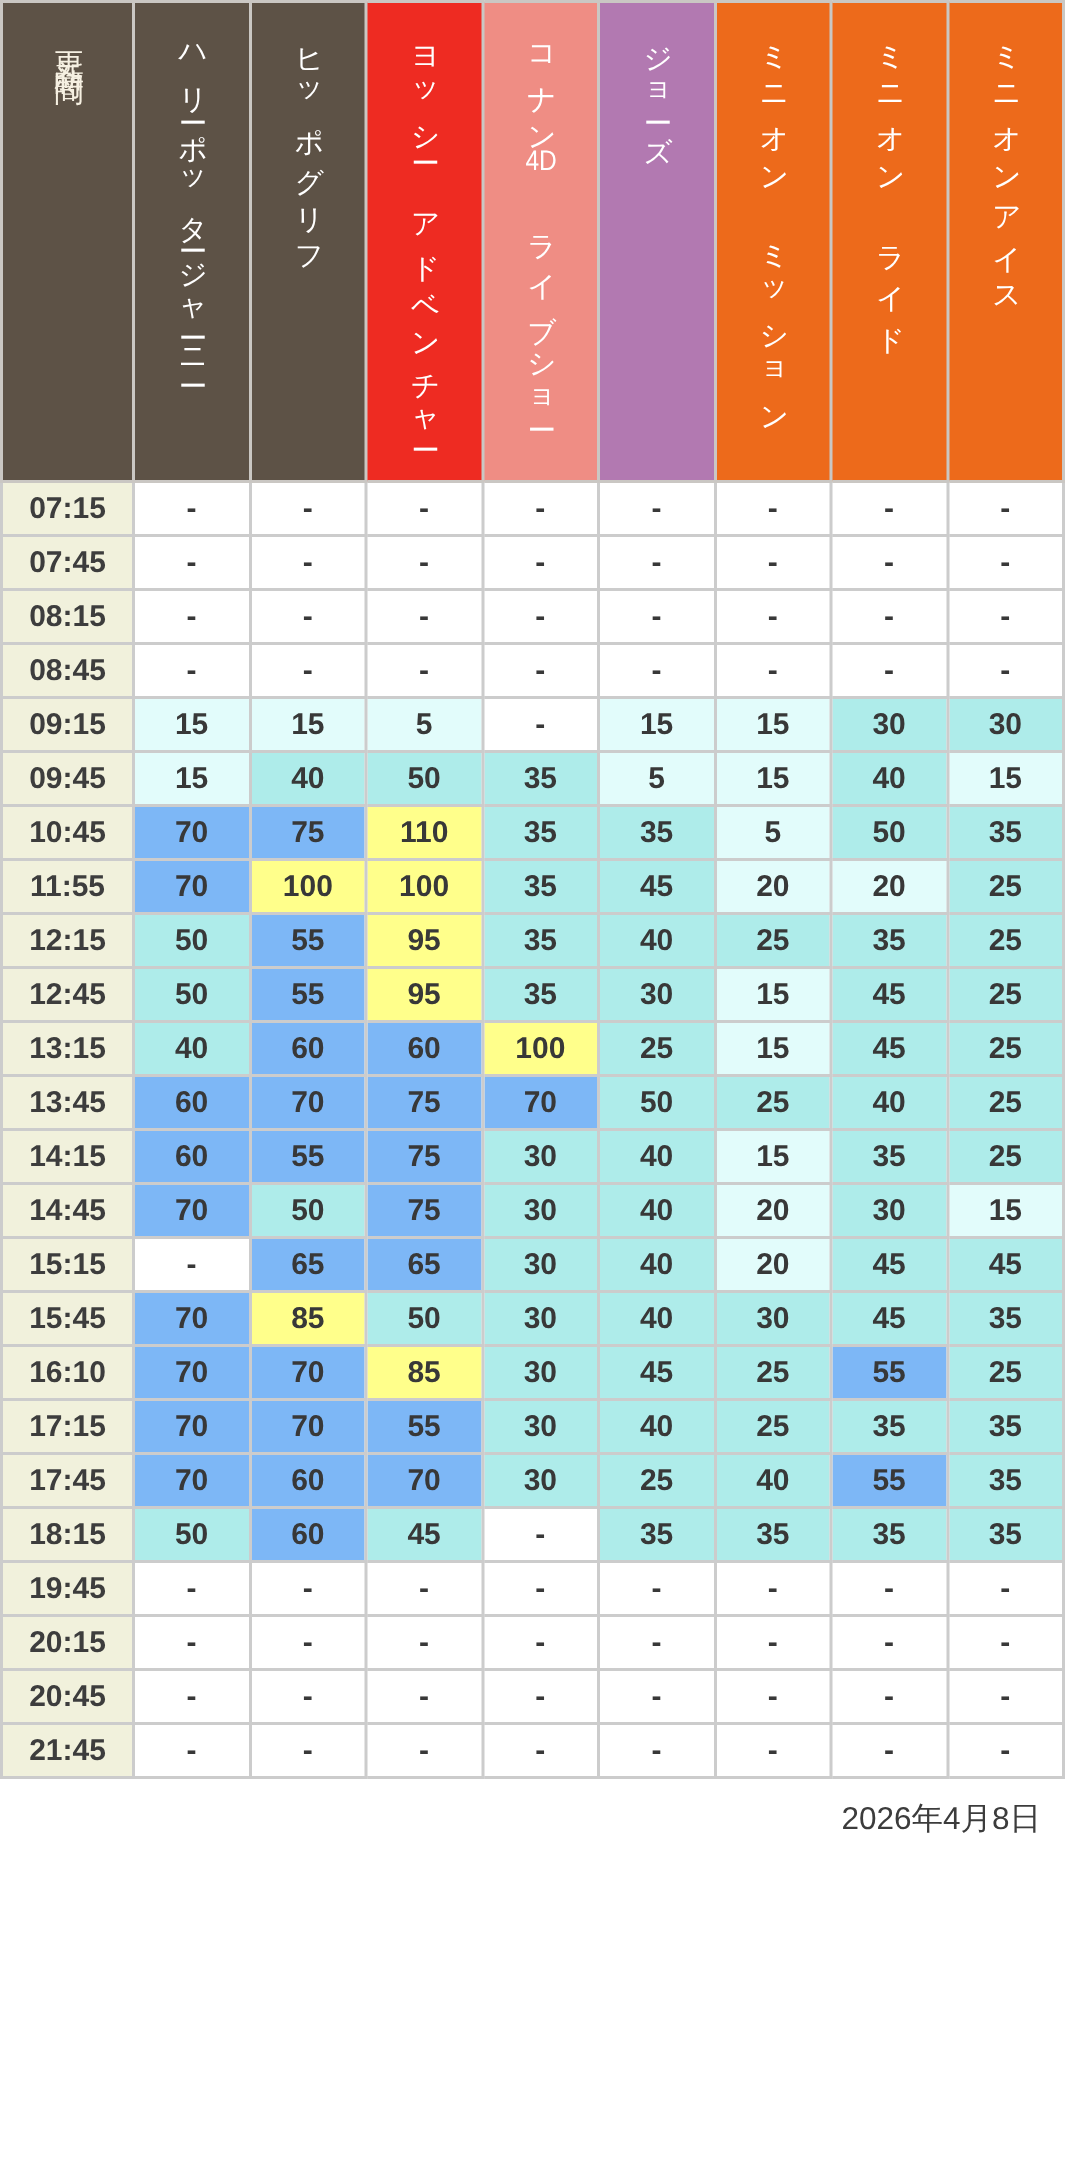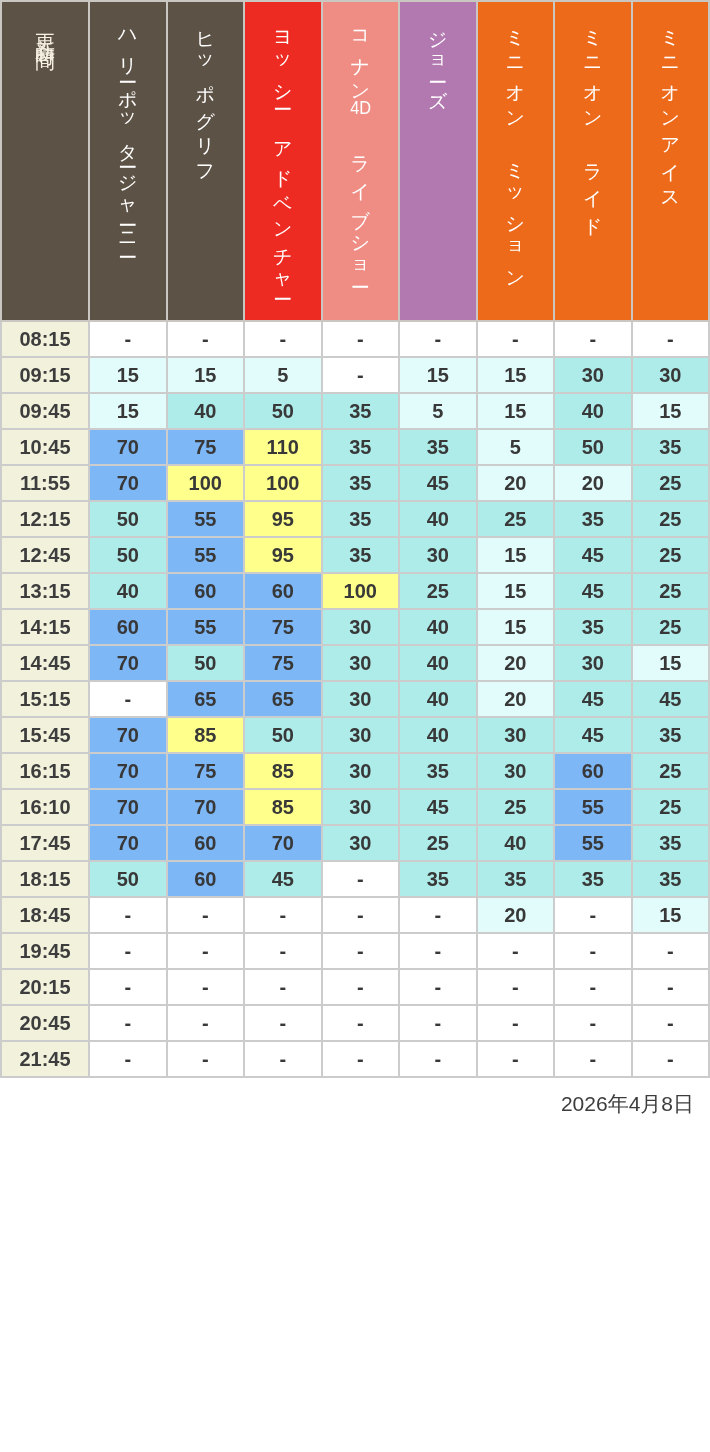--- a/index.html
+++ b/index.html
@@ -95,20 +95,74 @@
           <th class="colhead" style="background: rgb(238, 43, 34);"><span class="vtxt">ヨッシー アドベンチャー</span></th>
           <th class="colhead" style="background: rgb(239, 141, 132);"><span class="vtxt">コナン<span class="tcy">4D</span> ライブショー</span></th>
           <th class="colhead" style="background: rgb(178, 121, 177);"><span class="vtxt">ジョーズ</span></th>
           <th class="colhead" style="background: rgb(237, 106, 27);"><span class="vtxt">ミニオン ミッション</span></th>
           <th class="colhead" style="background: rgb(237, 106, 27);"><span class="vtxt">ミニオン ライド</span></th>
           <th class="colhead" style="background: rgb(237, 106, 27);"><span class="vtxt">ミニオンアイス</span></th>
         </tr>
     </thead>
     <tbody id="body-rows">
         <tr>
+          <td class="timecell">07:15</td>
+          <td class="cell">
+            <div class="val" style="background: rgb(255, 255, 255);">-</div>
+          </td>
+          <td class="cell">
+            <div class="val" style="background: rgb(255, 255, 255);">-</div>
+          </td>
+          <td class="cell">
+            <div class="val" style="background: rgb(255, 255, 255);">-</div>
+          </td>
+          <td class="cell">
+            <div class="val" style="background: rgb(255, 255, 255);">-</div>
+          </td>
+          <td class="cell">
+            <div class="val" style="background: rgb(255, 255, 255);">-</div>
+          </td>
+          <td class="cell">
+            <div class="val" style="background: rgb(255, 255, 255);">-</div>
+          </td>
+          <td class="cell">
+            <div class="val" style="background: rgb(255, 255, 255);">-</div>
+          </td>
+          <td class="cell">
+            <div class="val" style="background: rgb(255, 255, 255);">-</div>
+          </td>
+        </tr>
+        <tr>
+          <td class="timecell">07:45</td>
+          <td class="cell">
+            <div class="val" style="background: rgb(255, 255, 255);">-</div>
+          </td>
+          <td class="cell">
+            <div class="val" style="background: rgb(255, 255, 255);">-</div>
+          </td>
+          <td class="cell">
+            <div class="val" style="background: rgb(255, 255, 255);">-</div>
+          </td>
+          <td class="cell">
+            <div class="val" style="background: rgb(255, 255, 255);">-</div>
+          </td>
+          <td class="cell">
+            <div class="val" style="background: rgb(255, 255, 255);">-</div>
+          </td>
+          <td class="cell">
+            <div class="val" style="background: rgb(255, 255, 255);">-</div>
+          </td>
+          <td class="cell">
+            <div class="val" style="background: rgb(255, 255, 255);">-</div>
+          </td>
+          <td class="cell">
+            <div class="val" style="background: rgb(255, 255, 255);">-</div>
+          </td>
+        </tr>
+        <tr>
           <td class="timecell">08:15</td>
           <td class="cell">
             <div class="val" style="background: rgb(255, 255, 255);">-</div>
           </td>
           <td class="cell">
             <div class="val" style="background: rgb(255, 255, 255);">-</div>
           </td>
           <td class="cell">
             <div class="val" style="background: rgb(255, 255, 255);">-</div>
           </td>
@@ -122,20 +176,47 @@
             <div class="val" style="background: rgb(255, 255, 255);">-</div>
           </td>
           <td class="cell">
             <div class="val" style="background: rgb(255, 255, 255);">-</div>
           </td>
           <td class="cell">
             <div class="val" style="background: rgb(255, 255, 255);">-</div>
           </td>
         </tr>
         <tr>
+          <td class="timecell">08:45</td>
+          <td class="cell">
+            <div class="val" style="background: rgb(255, 255, 255);">-</div>
+          </td>
+          <td class="cell">
+            <div class="val" style="background: rgb(255, 255, 255);">-</div>
+          </td>
+          <td class="cell">
+            <div class="val" style="background: rgb(255, 255, 255);">-</div>
+          </td>
+          <td class="cell">
+            <div class="val" style="background: rgb(255, 255, 255);">-</div>
+          </td>
+          <td class="cell">
+            <div class="val" style="background: rgb(255, 255, 255);">-</div>
+          </td>
+          <td class="cell">
+            <div class="val" style="background: rgb(255, 255, 255);">-</div>
+          </td>
+          <td class="cell">
+            <div class="val" style="background: rgb(255, 255, 255);">-</div>
+          </td>
+          <td class="cell">
+            <div class="val" style="background: rgb(255, 255, 255);">-</div>
+          </td>
+        </tr>
+        <tr>
           <td class="timecell">09:15</td>
           <td class="cell">
             <div class="val" style="background: rgb(226, 252, 251);">15</div>
           </td>
           <td class="cell">
             <div class="val" style="background: rgb(226, 252, 251);">15</div>
           </td>
           <td class="cell">
             <div class="val" style="background: rgb(226, 252, 251);">5</div>
           </td>
@@ -311,20 +392,47 @@
             <div class="val" style="background: rgb(226, 252, 251);">15</div>
           </td>
           <td class="cell">
             <div class="val" style="background: rgb(174, 236, 234);">45</div>
           </td>
           <td class="cell">
             <div class="val" style="background: rgb(174, 236, 234);">25</div>
           </td>
         </tr>
         <tr>
+          <td class="timecell">13:45</td>
+          <td class="cell">
+            <div class="val" style="background: rgb(125, 183, 246);">60</div>
+          </td>
+          <td class="cell">
+            <div class="val" style="background: rgb(125, 183, 246);">70</div>
+          </td>
+          <td class="cell">
+            <div class="val" style="background: rgb(125, 183, 246);">75</div>
+          </td>
+          <td class="cell">
+            <div class="val" style="background: rgb(125, 183, 246);">70</div>
+          </td>
+          <td class="cell">
+            <div class="val" style="background: rgb(174, 236, 234);">50</div>
+          </td>
+          <td class="cell">
+            <div class="val" style="background: rgb(174, 236, 234);">25</div>
+          </td>
+          <td class="cell">
+            <div class="val" style="background: rgb(174, 236, 234);">40</div>
+          </td>
+          <td class="cell">
+            <div class="val" style="background: rgb(174, 236, 234);">25</div>
+          </td>
+        </tr>
+        <tr>
           <td class="timecell">14:15</td>
           <td class="cell">
             <div class="val" style="background: rgb(125, 183, 246);">60</div>
           </td>
           <td class="cell">
             <div class="val" style="background: rgb(125, 183, 246);">55</div>
           </td>
           <td class="cell">
             <div class="val" style="background: rgb(125, 183, 246);">75</div>
           </td>
@@ -419,152 +527,125 @@
             <div class="val" style="background: rgb(174, 236, 234);">30</div>
           </td>
           <td class="cell">
             <div class="val" style="background: rgb(174, 236, 234);">45</div>
           </td>
           <td class="cell">
             <div class="val" style="background: rgb(174, 236, 234);">35</div>
           </td>
         </tr>
         <tr>
-          <td class="timecell">16:15</td>
-          <td class="cell">
-            <div class="val" style="background: rgb(125, 183, 246);">70</div>
-          </td>
-          <td class="cell">
-            <div class="val" style="background: rgb(125, 183, 246);">75</div>
+          <td class="timecell">16:10</td>
+          <td class="cell">
+            <div class="val" style="background: rgb(125, 183, 246);">70</div>
+          </td>
+          <td class="cell">
+            <div class="val" style="background: rgb(125, 183, 246);">70</div>
           </td>
           <td class="cell">
             <div class="val" style="background: rgb(255, 255, 139);">85</div>
           </td>
           <td class="cell">
             <div class="val" style="background: rgb(174, 236, 234);">30</div>
           </td>
           <td class="cell">
-            <div class="val" style="background: rgb(174, 236, 234);">35</div>
-          </td>
-          <td class="cell">
-            <div class="val" style="background: rgb(174, 236, 234);">30</div>
+            <div class="val" style="background: rgb(174, 236, 234);">45</div>
+          </td>
+          <td class="cell">
+            <div class="val" style="background: rgb(174, 236, 234);">25</div>
+          </td>
+          <td class="cell">
+            <div class="val" style="background: rgb(125, 183, 246);">55</div>
+          </td>
+          <td class="cell">
+            <div class="val" style="background: rgb(174, 236, 234);">25</div>
+          </td>
+        </tr>
+        <tr>
+          <td class="timecell">17:15</td>
+          <td class="cell">
+            <div class="val" style="background: rgb(125, 183, 246);">70</div>
+          </td>
+          <td class="cell">
+            <div class="val" style="background: rgb(125, 183, 246);">70</div>
+          </td>
+          <td class="cell">
+            <div class="val" style="background: rgb(125, 183, 246);">55</div>
+          </td>
+          <td class="cell">
+            <div class="val" style="background: rgb(174, 236, 234);">30</div>
+          </td>
+          <td class="cell">
+            <div class="val" style="background: rgb(174, 236, 234);">40</div>
+          </td>
+          <td class="cell">
+            <div class="val" style="background: rgb(174, 236, 234);">25</div>
+          </td>
+          <td class="cell">
+            <div class="val" style="background: rgb(174, 236, 234);">35</div>
+          </td>
+          <td class="cell">
+            <div class="val" style="background: rgb(174, 236, 234);">35</div>
+          </td>
+        </tr>
+        <tr>
+          <td class="timecell">17:45</td>
+          <td class="cell">
+            <div class="val" style="background: rgb(125, 183, 246);">70</div>
           </td>
           <td class="cell">
             <div class="val" style="background: rgb(125, 183, 246);">60</div>
           </td>
           <td class="cell">
-            <div class="val" style="background: rgb(174, 236, 234);">25</div>
-          </td>
-        </tr>
-        <tr>
-          <td class="timecell">16:10</td>
-          <td class="cell">
-            <div class="val" style="background: rgb(125, 183, 246);">70</div>
-          </td>
-          <td class="cell">
-            <div class="val" style="background: rgb(125, 183, 246);">70</div>
-          </td>
-          <td class="cell">
-            <div class="val" style="background: rgb(255, 255, 139);">85</div>
-          </td>
-          <td class="cell">
-            <div class="val" style="background: rgb(174, 236, 234);">30</div>
+            <div class="val" style="background: rgb(125, 183, 246);">70</div>
+          </td>
+          <td class="cell">
+            <div class="val" style="background: rgb(174, 236, 234);">30</div>
+          </td>
+          <td class="cell">
+            <div class="val" style="background: rgb(174, 236, 234);">25</div>
+          </td>
+          <td class="cell">
+            <div class="val" style="background: rgb(174, 236, 234);">40</div>
+          </td>
+          <td class="cell">
+            <div class="val" style="background: rgb(125, 183, 246);">55</div>
+          </td>
+          <td class="cell">
+            <div class="val" style="background: rgb(174, 236, 234);">35</div>
+          </td>
+        </tr>
+        <tr>
+          <td class="timecell">18:15</td>
+          <td class="cell">
+            <div class="val" style="background: rgb(174, 236, 234);">50</div>
+          </td>
+          <td class="cell">
+            <div class="val" style="background: rgb(125, 183, 246);">60</div>
           </td>
           <td class="cell">
             <div class="val" style="background: rgb(174, 236, 234);">45</div>
           </td>
           <td class="cell">
-            <div class="val" style="background: rgb(174, 236, 234);">25</div>
-          </td>
-          <td class="cell">
-            <div class="val" style="background: rgb(125, 183, 246);">55</div>
-          </td>
-          <td class="cell">
-            <div class="val" style="background: rgb(174, 236, 234);">25</div>
-          </td>
-        </tr>
-        <tr>
-          <td class="timecell">17:45</td>
-          <td class="cell">
-            <div class="val" style="background: rgb(125, 183, 246);">70</div>
-          </td>
-          <td class="cell">
-            <div class="val" style="background: rgb(125, 183, 246);">60</div>
-          </td>
-          <td class="cell">
-            <div class="val" style="background: rgb(125, 183, 246);">70</div>
-          </td>
-          <td class="cell">
-            <div class="val" style="background: rgb(174, 236, 234);">30</div>
-          </td>
-          <td class="cell">
-            <div class="val" style="background: rgb(174, 236, 234);">25</div>
-          </td>
-          <td class="cell">
-            <div class="val" style="background: rgb(174, 236, 234);">40</div>
-          </td>
-          <td class="cell">
-            <div class="val" style="background: rgb(125, 183, 246);">55</div>
-          </td>
-          <td class="cell">
-            <div class="val" style="background: rgb(174, 236, 234);">35</div>
-          </td>
-        </tr>
-        <tr>
-          <td class="timecell">18:15</td>
-          <td class="cell">
-            <div class="val" style="background: rgb(174, 236, 234);">50</div>
-          </td>
-          <td class="cell">
-            <div class="val" style="background: rgb(125, 183, 246);">60</div>
-          </td>
-          <td class="cell">
-            <div class="val" style="background: rgb(174, 236, 234);">45</div>
-          </td>
-          <td class="cell">
-            <div class="val" style="background: rgb(255, 255, 255);">-</div>
-          </td>
-          <td class="cell">
-            <div class="val" style="background: rgb(174, 236, 234);">35</div>
-          </td>
-          <td class="cell">
-            <div class="val" style="background: rgb(174, 236, 234);">35</div>
-          </td>
-          <td class="cell">
-            <div class="val" style="background: rgb(174, 236, 234);">35</div>
-          </td>
-          <td class="cell">
-            <div class="val" style="background: rgb(174, 236, 234);">35</div>
-          </td>
-        </tr>
-        <tr>
-          <td class="timecell">18:45</td>
-          <td class="cell">
-            <div class="val" style="background: rgb(255, 255, 255);">-</div>
-          </td>
-          <td class="cell">
-            <div class="val" style="background: rgb(255, 255, 255);">-</div>
-          </td>
-          <td class="cell">
-            <div class="val" style="background: rgb(255, 255, 255);">-</div>
-          </td>
-          <td class="cell">
-            <div class="val" style="background: rgb(255, 255, 255);">-</div>
-          </td>
-          <td class="cell">
-            <div class="val" style="background: rgb(255, 255, 255);">-</div>
-          </td>
-          <td class="cell">
-            <div class="val" style="background: rgb(226, 252, 251);">20</div>
-          </td>
-          <td class="cell">
-            <div class="val" style="background: rgb(255, 255, 255);">-</div>
-          </td>
-          <td class="cell">
-            <div class="val" style="background: rgb(226, 252, 251);">15</div>
+            <div class="val" style="background: rgb(255, 255, 255);">-</div>
+          </td>
+          <td class="cell">
+            <div class="val" style="background: rgb(174, 236, 234);">35</div>
+          </td>
+          <td class="cell">
+            <div class="val" style="background: rgb(174, 236, 234);">35</div>
+          </td>
+          <td class="cell">
+            <div class="val" style="background: rgb(174, 236, 234);">35</div>
+          </td>
+          <td class="cell">
+            <div class="val" style="background: rgb(174, 236, 234);">35</div>
           </td>
         </tr>
         <tr>
           <td class="timecell">19:45</td>
           <td class="cell">
             <div class="val" style="background: rgb(255, 255, 255);">-</div>
           </td>
           <td class="cell">
             <div class="val" style="background: rgb(255, 255, 255);">-</div>
           </td>

